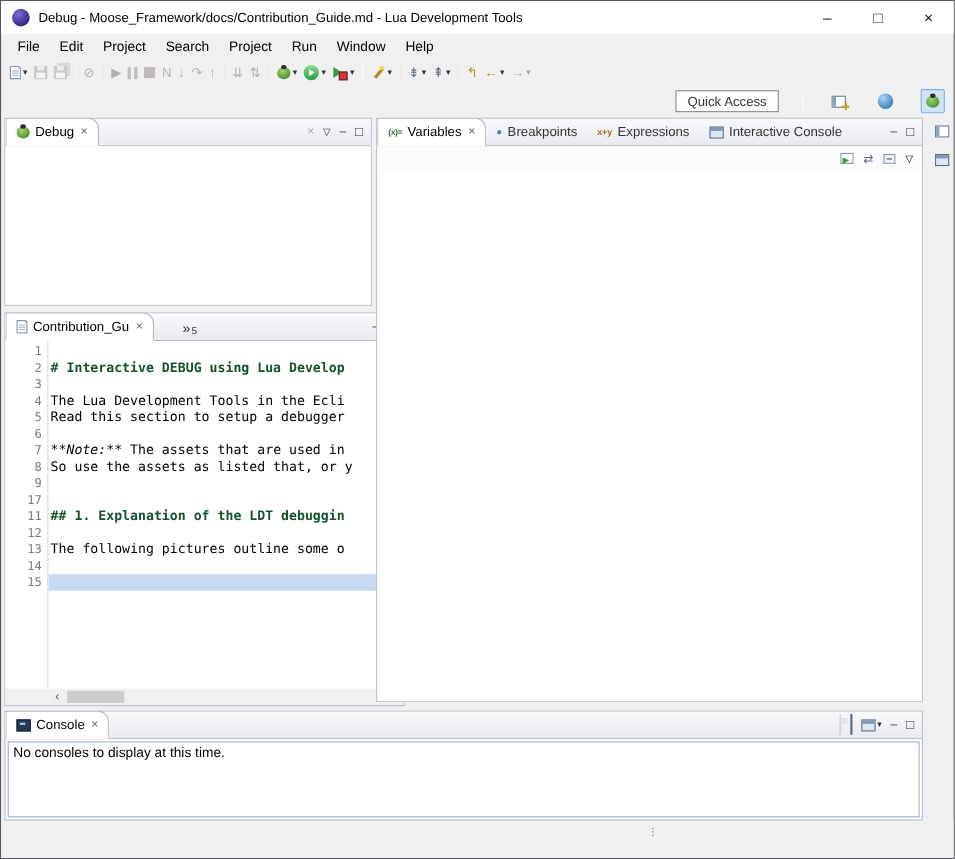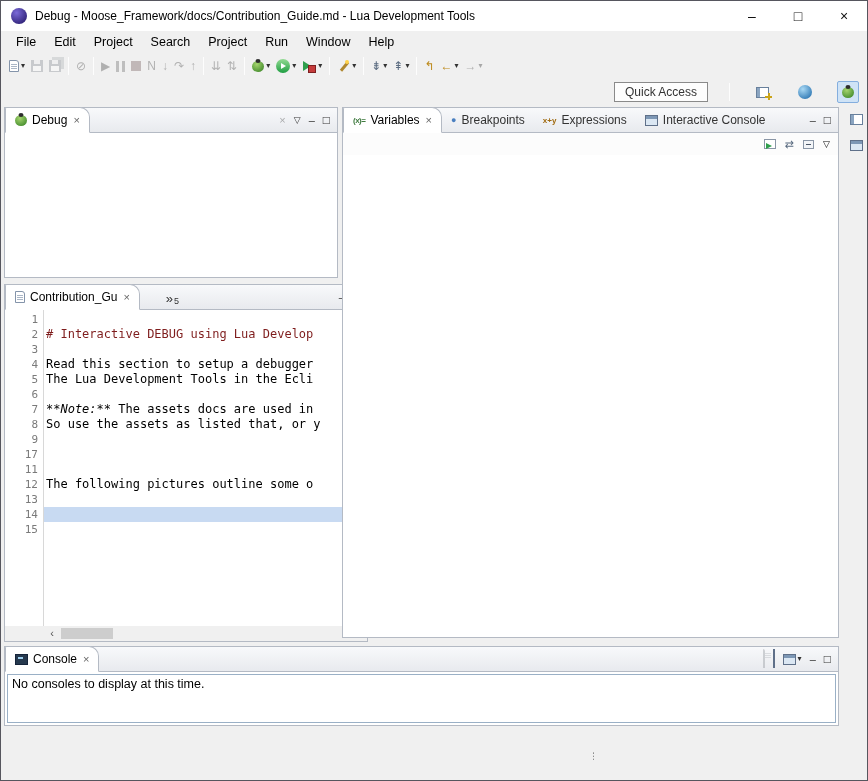--- a/index.html
+++ b/index.html
@@ -115,21 +115,21 @@
   
   .editor-body { position:absolute; left:0; right:0; top:25px; bottom:15px; display:flex; background:#fff; }
   .annot-ruler { width:13px; background:#fff; }
   .gutter { width:26px; background:#fff; border-right:1px solid #d8d8d8; padding-top:2px; }
   .ln { height:15px; line-height:15px; font-family:"DejaVu Sans Mono", monospace; font-size:11px;
         color:#7a7a7a; text-align:right; padding-right:5px; }
   .code-col { flex:1; overflow:hidden; padding-top:2px; }
   .code-row { height:15px; line-height:15px; white-space:pre; font-family:"DejaVu Sans Mono", monospace;
               font-size:12px; color:#000; padding-left:2px; }
   .code-row.current-line { background:#c8daf2; }
-  .md-heading { color:#7f1d1d; font-weight:normal; }
+  .md-heading { color:#14532d; font-weight:bold; }
   .md-em { font-style:italic; }
   .vscroll { width:14px; background:#f6f6f6; border-left:1px solid #e4e4e4; position:relative; }
   .vscroll .up, .vscroll .down { position:absolute; left:0; right:0; text-align:center;
         font-size:6px; color:#8a8a8a; }
   .vscroll .up { top:3px; } .vscroll .down { bottom:3px; }
   .hscroll { position:absolute; left:40px; right:15px; bottom:0; height:15px; background:#f0f0f0;
              display:flex; align-items:center; }
   .hs-btn { width:14px; text-align:center; font-size:11px; color:#555; line-height:15px; }
   .hs-track { flex:1; position:relative; height:100%; }
   .hs-thumb { position:absolute; left:2px; top:2px; width:52px; height:11px; background:#cdcdcd; }
@@ -327,27 +327,28 @@
         <div class="ln">11</div>
         <div class="ln">12</div>
         <div class="ln">13</div>
         <div class="ln">14</div>
         <div class="ln">15</div>
       </div>
       <div class="code-col">
         <div class="code-row"><span></span></div>
         <div class="code-row"><span class="md-heading"># Interactive DEBUG using Lua Develop</span></div>
         <div class="code-row"><span></span></div>
+        <div class="code-row"><span>The Lua Development Tools in the Ecli</span></div>
         <div class="code-row"><span>Read this section to setup a debugger</span></div>
-        <div class="code-row"><span>The Lua Development Tools in the Ecli</span></div>
-        <div class="code-row"><span></span></div>
-        <div class="code-row"><span class="md-em">**Note:**</span><span> The assets docs are used in</span></div>
+        <div class="code-row"><span></span></div>
+        <div class="code-row"><span class="md-em">**Note:**</span><span> The assets that are used in</span></div>
         <div class="code-row"><span>So use the assets as listed that, or y</span></div>
         <div class="code-row"><span></span></div>
         <div class="code-row"><span></span></div>
+        <div class="code-row"><span class="md-heading">## 1. Explanation of the LDT debuggin</span></div>
         <div class="code-row"><span></span></div>
         <div class="code-row"><span>The following pictures outline some o</span></div>
         <div class="code-row"><span></span></div>
         <div class="code-row current-line"><span></span></div>
       </div>
       <div class="vscroll">
         <div class="up">▲</div>
         <div class="down">▼</div>
       </div>
     </div>
@@ -389,21 +390,21 @@
     </div>
     <div class="view-toolbar">
       <span class="i-import"></span>
       <span class="glyph grayblue" style="font-size:11px;">⇄</span>
       <span class="i-collapse"></span>
       <span class="mini-glyph">▽</span>
     </div>
     <div class="panel-body" style="top:47px;"></div>
   </div>
 
-  <div class="panel" style="left:3px; top:645px; width:835px; height:80px;">
+  <div class="panel" style="left:3px; top:645px; width:835px; height:100px;">
     <div class="tabbar">
       <div class="tab active">
         <span class="i-console"></span>
         <span>Console</span>
         <span class="tab-close">×</span>
       </div>
       <div class="tabbar-tools">
         <span class="disabled"><span class="i-page"></span></span>
         <span><span class="i-win"></span></span>
         <span style="display:flex;align-items:center;">

